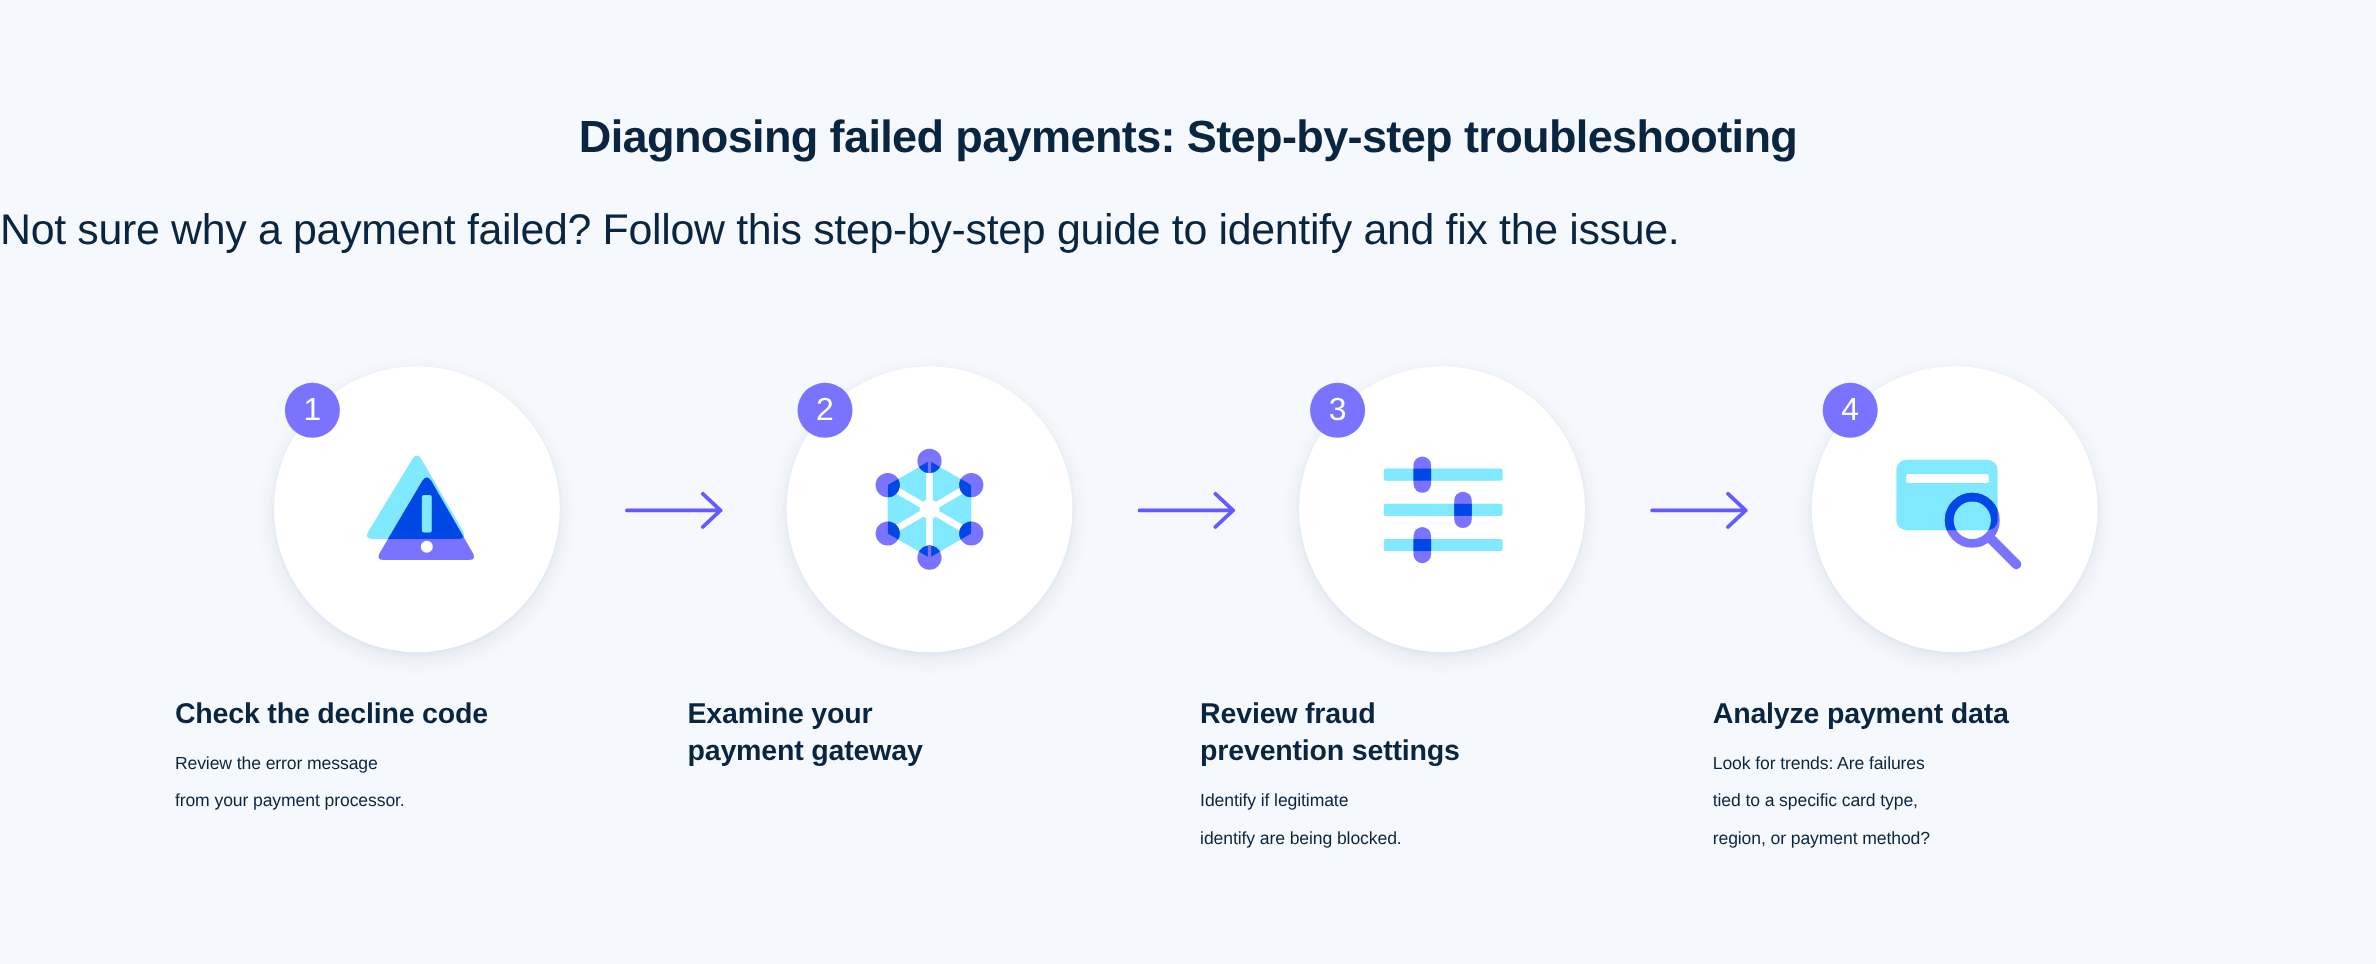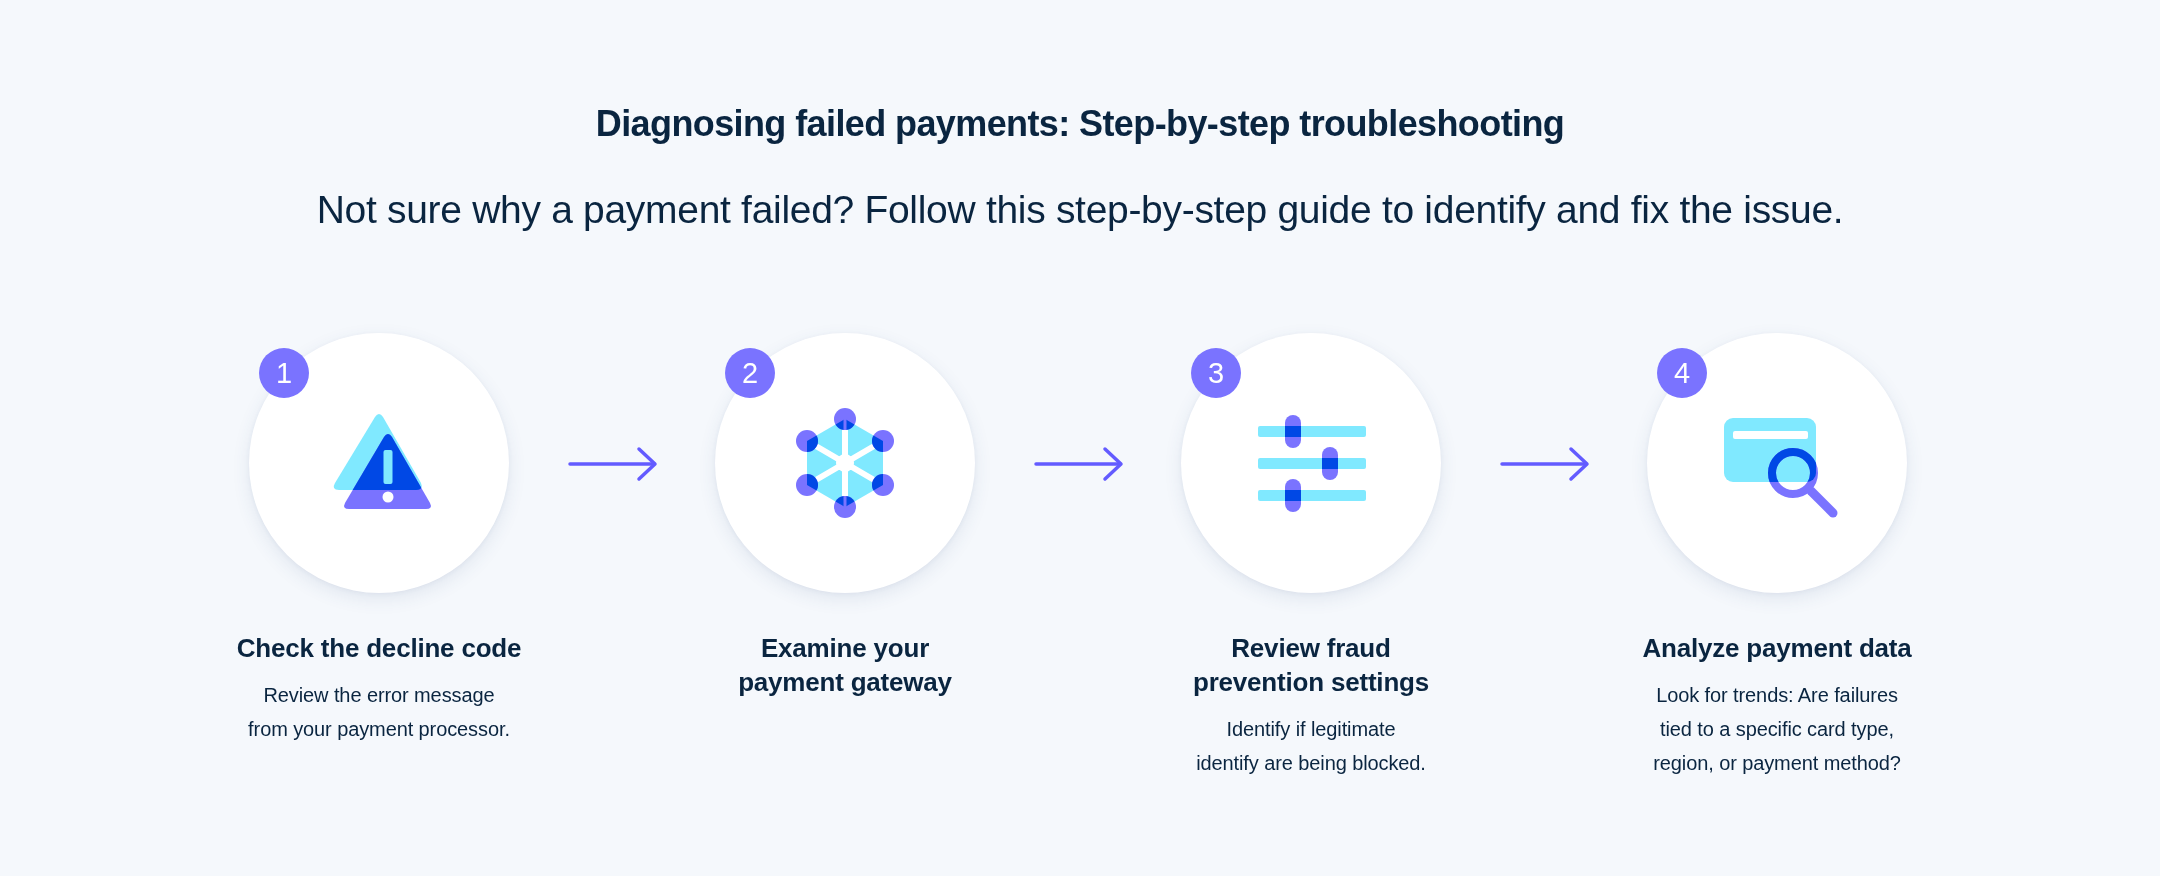--- a/index.html
+++ b/index.html
@@ -7,26 +7,25 @@
     width: 2160px; height: 876px; overflow: hidden;
     background: #F5F8FC;
     font-family: "Liberation Sans", "DejaVu Sans", sans-serif;
     color: #0A2540;
   }
   .canvas { position: relative; width: 2160px; height: 876px; }
 
   .title {
     position: absolute; left: 0; top: 96px; width: 2160px;
     text-align: center;
-    font-size: 36px; font-weight: 700; letter-spacing: -0.6px;
+    font-size: 41px; font-weight: 700; letter-spacing: -0.6px;
     line-height: 56px; color: #0A2540;
   }
   .subtitle {
     position: absolute; left: 0; top: 185px; width: 2160px;
-    text-align: center;
     font-size: 39px; font-weight: 400; letter-spacing: -0.3px;
     line-height: 50px; color: #0A2540;
   }
 
   .step {
     position: absolute; top: 333px; width: 440px;
   }
   .circle {
     position: absolute; left: 90px; top: 0;
     width: 260px; height: 260px; border-radius: 50%;
@@ -36,29 +35,29 @@
   .icon-svg {
     position: absolute; left: 0; top: 0; width: 260px; height: 260px;
   }
   .badge {
     position: absolute; left: 10px; top: 15px;
     width: 50px; height: 50px; border-radius: 50%;
     background: #7A73FF; color: #FFFFFF;
     font-size: 29px; line-height: 50px; text-align: center; font-weight: 400;
   }
   .step-text {
-    position: absolute; left: 0; top: 298px; width: 440px; text-align: center;
+    position: absolute; left: 0; top: 298px; width: 440px; 
   }
   .step-heading {
     font-size: 26px; font-weight: 700; line-height: 34px; color: #0A2540;
     letter-spacing: -0.2px;
   }
   .step-body {
     margin-top: 13px;
-    font-size: 20px; font-weight: 400; line-height: 34px; color: #0A2540;
+    font-size: 16px; font-weight: 400; line-height: 34px; color: #0A2540;
     letter-spacing: -0.1px;
   }
   .arrow {
     position: absolute; top: 445px; width: 92px; height: 38px;
   }
 </style>
 </head>
 <body>
 
 <div class="canvas">

